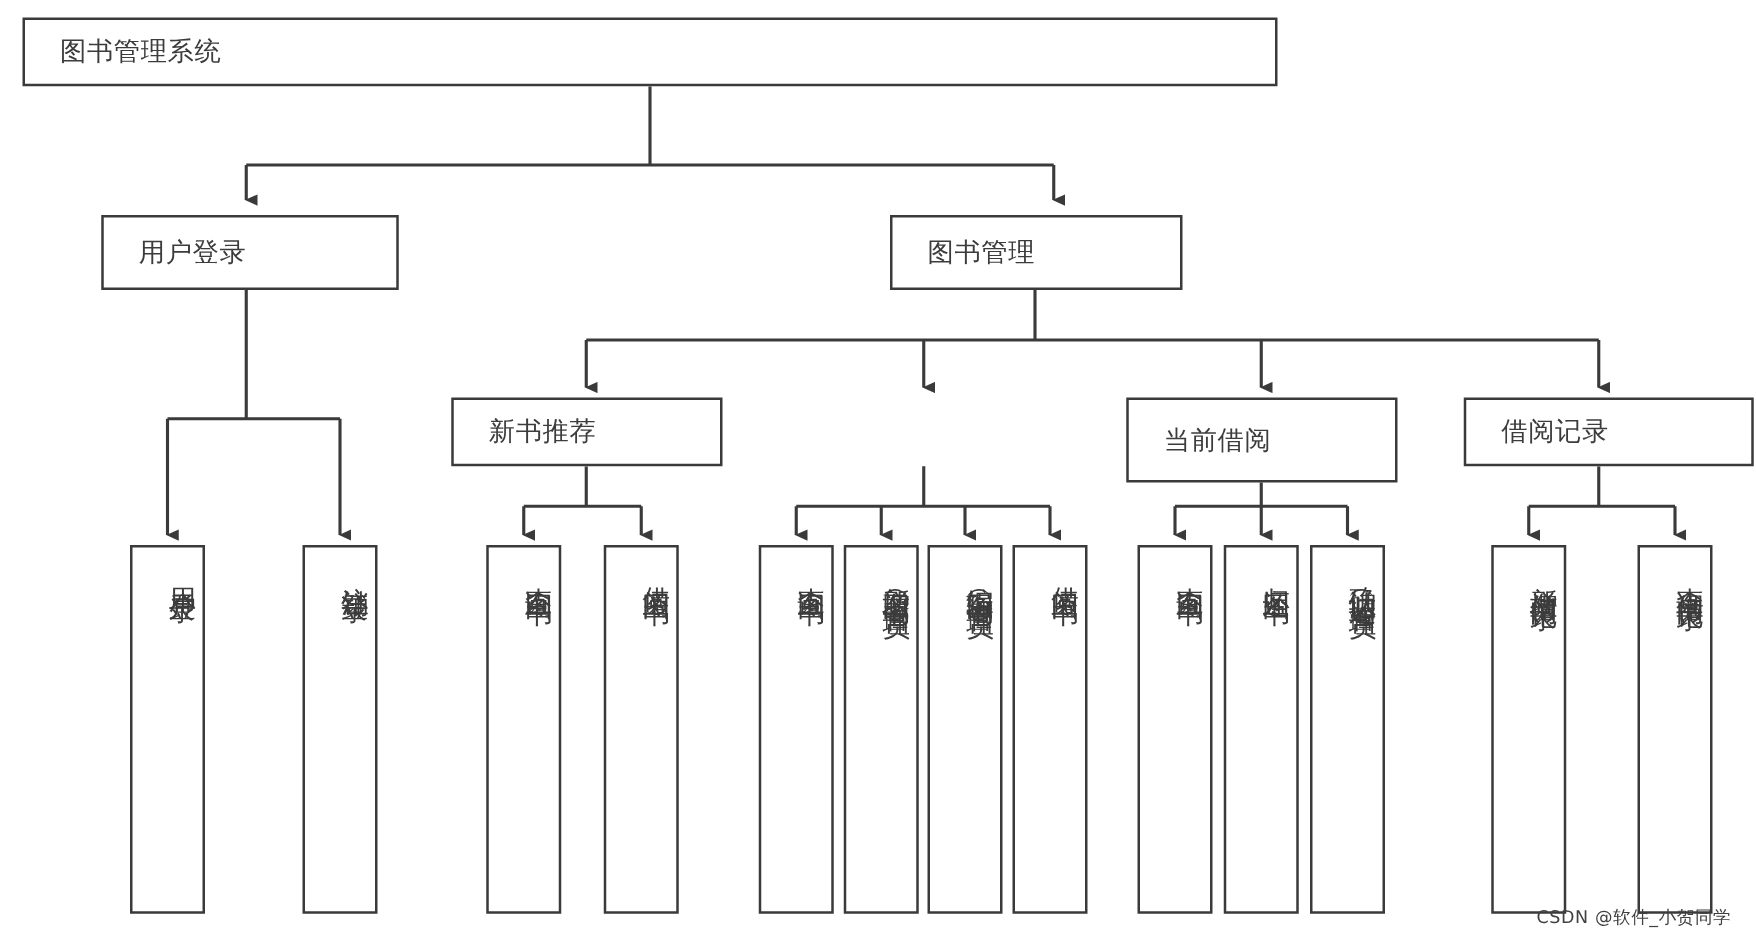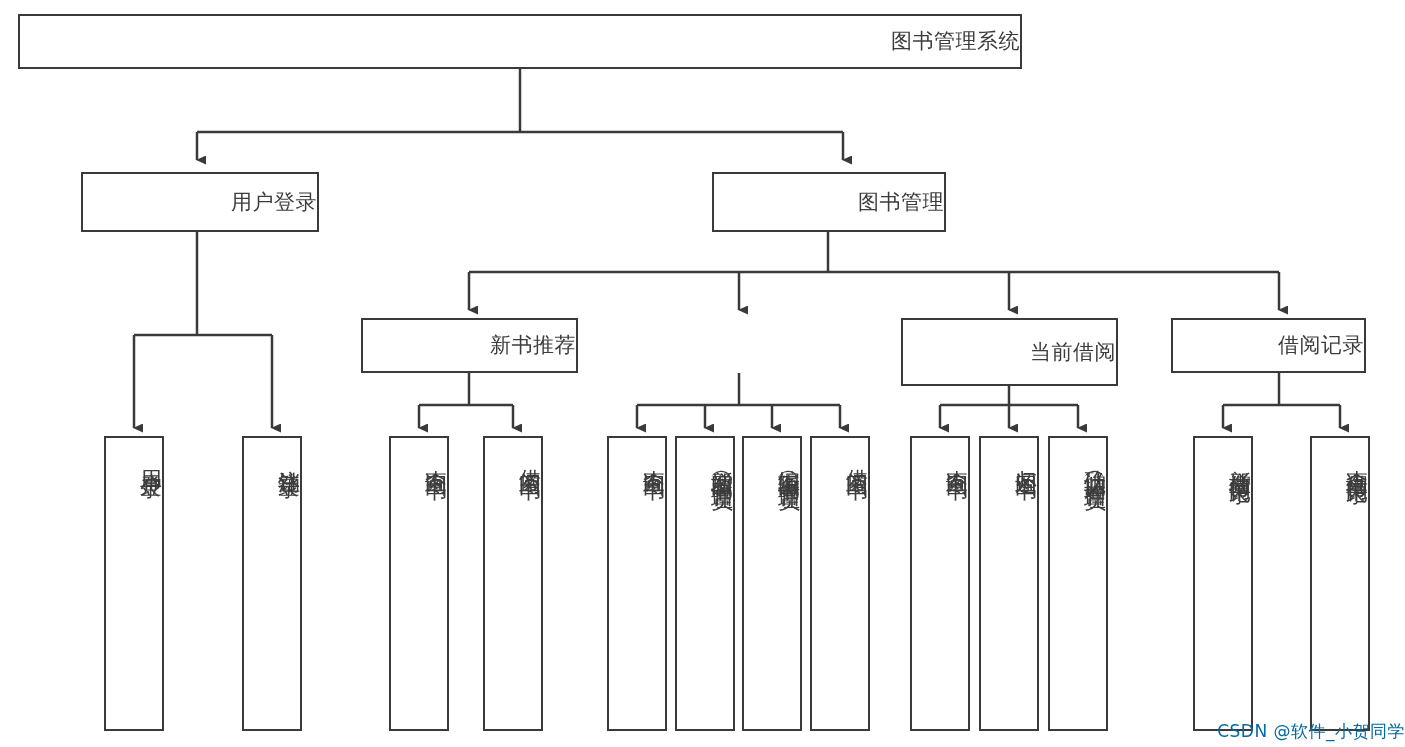--- a/index.html
+++ b/index.html
@@ -26,21 +26,21 @@
     height: 747px;
     pointer-events: none;
   }
   .node {
     position: absolute;
     box-sizing: border-box;
     border: 2px solid #3a3a3a;
     background: #ffffff;
     display: flex;
     align-items: center;
-    justify-content: flex-end;
+    justify-content: flex-start;
     color: #3c3c3c;
     z-index: 2;
     padding-left: 28px;
   }
   .node-label {
     font-size: 21px;
     line-height: 1.15;
     letter-spacing: 0.5px;
     white-space: nowrap;
     color: #3c3c3c;
@@ -52,24 +52,24 @@
   .node.vertical .node-label {
     writing-mode: vertical-rl;
     text-orientation: upright;
     white-space: normal;
     letter-spacing: 3px;
     font-size: 22px;
     line-height: 1.0;
   }
   #watermark {
     position: absolute;
-    right: 0;
+    right: 20px;
     bottom: 4px;
-    font-size: 17px;
-    color: #0369a1;
+    font-size: 14px;
+    color: #404040;
     letter-spacing: 0.5px;
     z-index: 5;
     white-space: nowrap;
   }
 </style>
 </head>
 <body>
 
 <div id="diagram-canvas">
 
@@ -133,21 +133,21 @@
   <div class="node" style="left:712px; top:172px; width:234px; height:60px;">
     <span class="node-label">图书管理</span>
   </div>
 
   <div class="node" style="left:361px; top:318px; width:217px; height:55px;">
     <span class="node-label">新书推荐</span>
   </div>
   <div class="node" style="left:901px; top:318px; width:217px; height:68px;">
     <span class="node-label">当前借阅</span>
   </div>
-  <div class="node" style="left:1171px; top:318px; width:195px; height:55px;">
+  <div class="node" style="left:1171px; top:318px; width:232px; height:55px;">
     <span class="node-label">借阅记录</span>
   </div>
 
   <div class="node vertical" style="left:104px; top:436px; width:60px; height:295px;">
     <span class="node-label">用户登录</span>
   </div>
   <div class="node vertical" style="left:242px; top:436px; width:60px; height:295px;">
     <span class="node-label">注销登录</span>
   </div>
 

